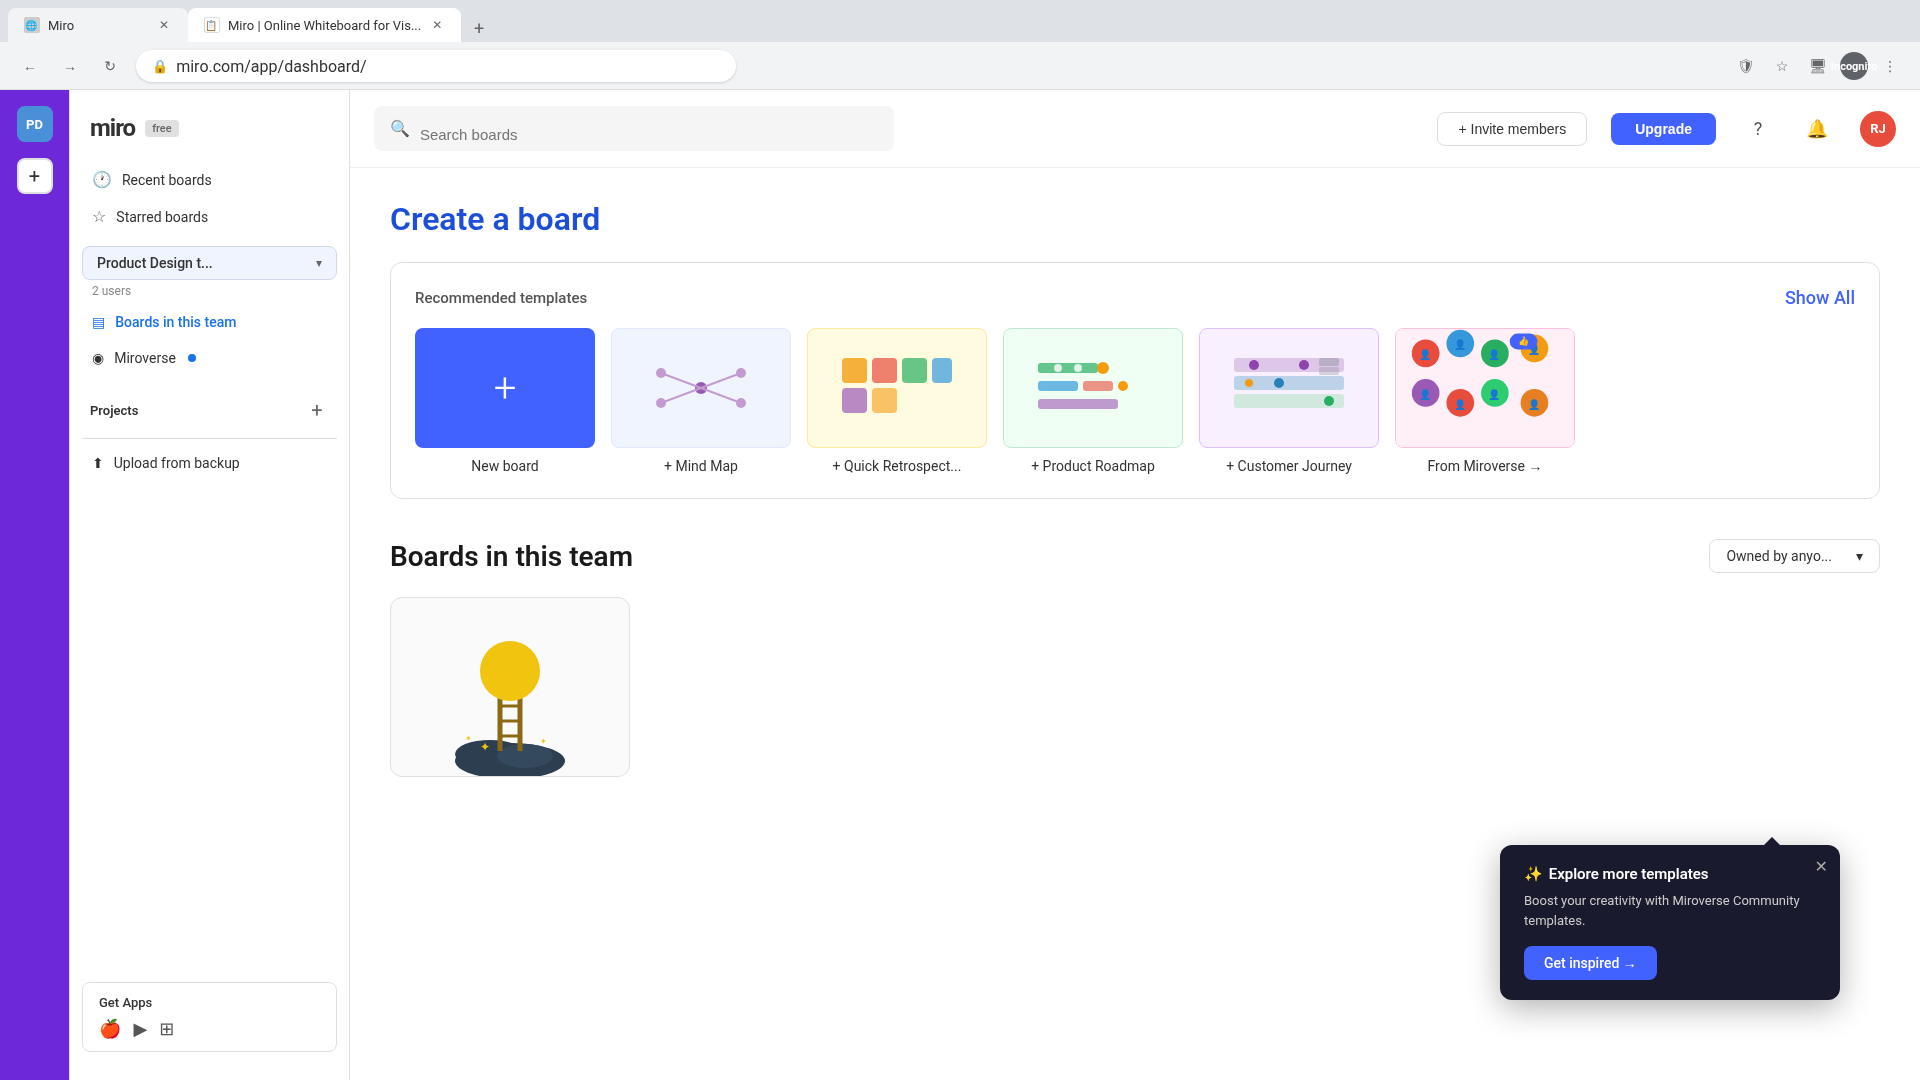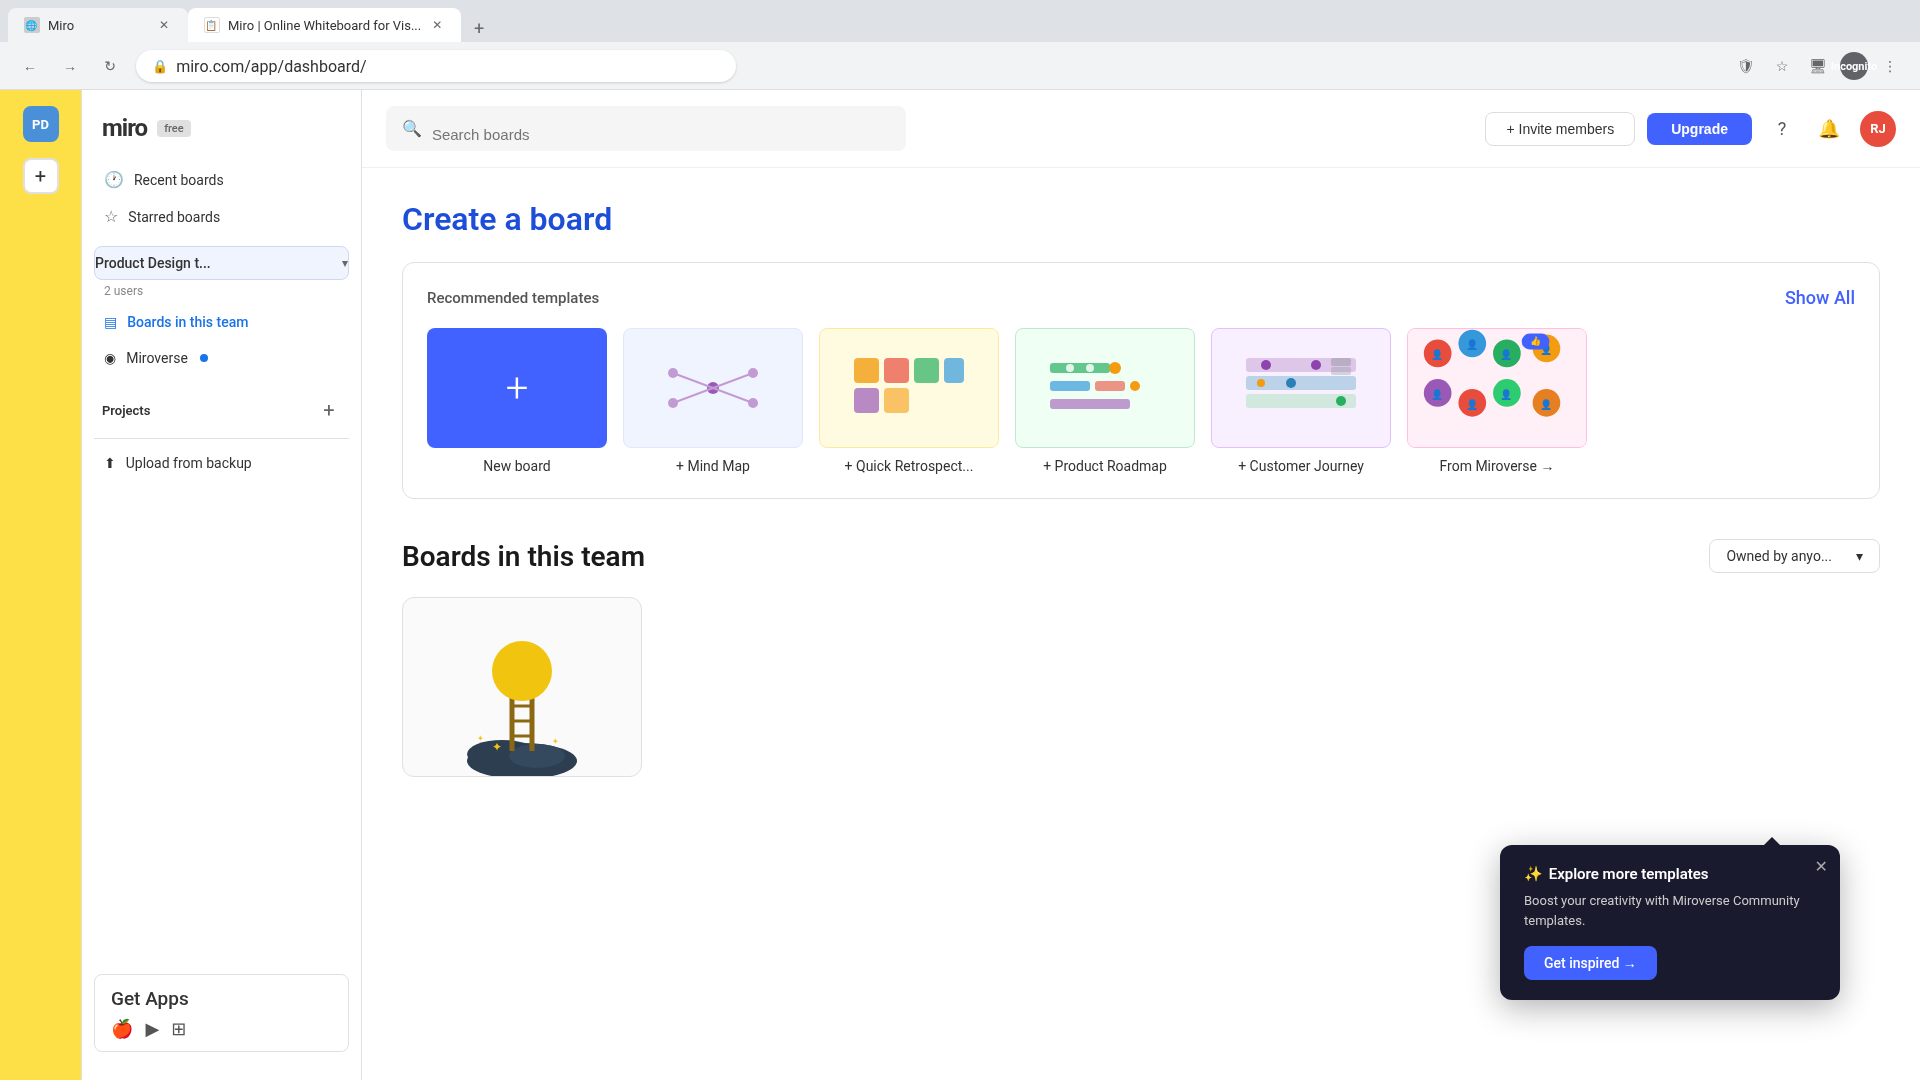--- a/index.html
+++ b/index.html
@@ -18,57 +18,57 @@
     .nav-btn { width: 28px; height: 28px; border-radius: 50%; display: flex; align-items: center; justify-content: center; color: #666; font-size: 14px; cursor: pointer; }
     .address-input { flex: 1; height: 32px; background: #fff; border: none; border-radius: 16px; padding: 0 16px; font-size: 14px; color: #333; display: flex; align-items: center; max-width: 600px; box-shadow: 0 1px 3px rgba(0,0,0,0.15); }
     .addr-icons { display: flex; align-items: center; gap: 8px; margin-left: auto; }
     .addr-icon { width: 28px; height: 28px; border-radius: 50%; display: flex; align-items: center; justify-content: center; color: #666; font-size: 14px; cursor: pointer; }
     .profile-btn { background: #5f6368; color: #fff; border-radius: 50%; width: 28px; height: 28px; display: flex; align-items: center; justify-content: center; font-size: 11px; font-weight: bold; cursor: pointer; }
 
     
     .app { display: flex; height: calc(1080px - 90px); }
 
     
-    .sidebar-narrow { width: 82px; background: #fde047; border-right: 1px solid #e0e0e0; display: flex; flex-direction: column; align-items: center; padding: 16px 0; gap: 8px; }
+    .sidebar-narrow { width: 70px; background: #6d28d9; border-right: 1px solid #e0e0e0; display: flex; flex-direction: column; align-items: center; padding: 16px 0; gap: 8px; }
     .avatar-pd { width: 36px; height: 36px; background: #4a90d9; border-radius: 8px; color: #fff; font-size: 13px; font-weight: bold; display: flex; align-items: center; justify-content: center; cursor: pointer; }
     .add-btn { width: 36px; height: 36px; background: #fff; border: 2px solid #e0e0e0; border-radius: 8px; display: flex; align-items: center; justify-content: center; color: #333; font-size: 20px; cursor: pointer; margin-top: 8px; }
 
     
     .sidebar-wide { width: 280px; background: #fff; border-right: 1px solid #e0e0e0; display: flex; flex-direction: column; padding: 16px 0; overflow-y: auto; }
     .sidebar-logo { display: flex; align-items: center; gap: 10px; padding: 8px 20px 20px; }
     .miro-logo { font-size: 24px; font-weight: bold; color: #333; letter-spacing: -1px; }
     .free-badge { background: #e0e0e0; color: #666; font-size: 11px; padding: 2px 7px; border-radius: 4px; font-weight: 500; }
     .sidebar-nav { display: flex; flex-direction: column; gap: 2px; padding: 0 12px; }
     .nav-item { display: flex; align-items: center; gap: 10px; padding: 8px 10px; border-radius: 8px; font-size: 14px; color: #333; cursor: pointer; }
     .nav-icon { font-size: 16px; color: #666; }
     .team-section { margin: 12px 12px 0; }
-    .team-header { display: flex; align-items: center; justify-content: space-between; padding: 8px 0; background: #f0f4ff; border: 1px solid #d0d8f0; border-radius: 8px; cursor: pointer; }
+    .team-header { display: flex; align-items: center; justify-content: space-between; padding: 8px 14px; background: #f0f4ff; border: 1px solid #d0d8f0; border-radius: 8px; cursor: pointer; }
     .team-name { font-size: 14px; font-weight: 500; color: #333; flex: 1; overflow: hidden; text-overflow: ellipsis; white-space: nowrap; }
     .team-chevron { color: #666; font-size: 12px; }
     .team-users { font-size: 12px; color: #888; padding: 4px 10px; }
     .boards-link { display: flex; align-items: center; gap: 10px; padding: 8px 10px; border-radius: 8px; font-size: 14px; color: #1a73e8; cursor: pointer; margin: 4px 12px; font-weight: 500; }
     .miroverse-item { display: flex; align-items: center; gap: 10px; padding: 8px 10px; border-radius: 8px; font-size: 14px; color: #333; cursor: pointer; margin: 0 12px; }
     .blue-dot { width: 8px; height: 8px; background: #1a73e8; border-radius: 50%; margin-left: 2px; }
     .projects-header { display: flex; align-items: center; justify-content: space-between; padding: 8px 20px; margin-top: 16px; }
     .projects-label { font-size: 13px; font-weight: 600; color: #333; }
     .projects-add { font-size: 20px; color: #666; cursor: pointer; width: 24px; height: 24px; border-radius: 4px; display: flex; align-items: center; justify-content: center; }
     .divider { height: 1px; background: #e0e0e0; margin: 8px 12px; }
     .upload-item { display: flex; align-items: center; gap: 10px; padding: 8px 10px; border-radius: 8px; font-size: 14px; color: #333; cursor: pointer; margin: 0 12px; }
     .get-apps-box { margin: auto 12px 12px; border: 1px solid #e0e0e0; border-radius: 8px; padding: 12px 16px; }
-    .get-apps-title { font-size: 19px; font-weight: 500; color: #333; margin-bottom: 8px; }
+    .get-apps-title { font-size: 13px; font-weight: 500; color: #333; margin-bottom: 8px; }
     .app-icons { display: flex; gap: 12px; }
     .app-icon-btn { font-size: 18px; color: #555; cursor: pointer; }
 
     
     .main { flex: 1; overflow-y: auto; background: #fff; }
     .main-header { display: flex; align-items: center; justify-content: space-between; padding: 16px 24px; border-bottom: 1px solid #f0f0f0; }
     .search-bar { display: flex; align-items: center; gap: 10px; background: #f5f5f5; border-radius: 8px; padding: 8px 16px; width: 520px; }
     .search-input { background: none; border: none; outline: none; font-size: 15px; color: #333; flex: 1; margin-top: 12px; }
     .search-icon { color: #888; font-size: 16px; }
-    .header-actions { display: flex; align-items: center; gap: 12px; }
+    .header-actions { display: flex; align-items: center; gap: 24px; }
     .invite-btn { display: flex; align-items: center; gap: 6px; padding: 8px 20px; border: 1px solid #ddd; border-radius: 8px; font-size: 14px; color: #333; cursor: pointer; background: #fff; font-weight: 500; }
     .upgrade-btn { padding: 8px 24px; background: #4262ff; color: #fff; border: none; border-radius: 8px; font-size: 14px; font-weight: 600; cursor: pointer; }
     .icon-btn { width: 36px; height: 36px; border-radius: 50%; display: flex; align-items: center; justify-content: center; color: #555; font-size: 18px; cursor: pointer; }
     .user-avatar { width: 36px; height: 36px; background: #e74c3c; border-radius: 50%; color: #fff; font-size: 13px; font-weight: bold; display: flex; align-items: center; justify-content: center; cursor: pointer; }
 
     
     .content { padding: 32px 40px; }
     .create-board-title { font-size: 32px; font-weight: 600; color: #1d4ed8; margin-bottom: 24px; }
     .templates-section { border: 1px solid #e0e0e0; border-radius: 12px; padding: 24px; margin-bottom: 40px; }
     .templates-header { display: flex; align-items: center; justify-content: space-between; margin-bottom: 20px; }

